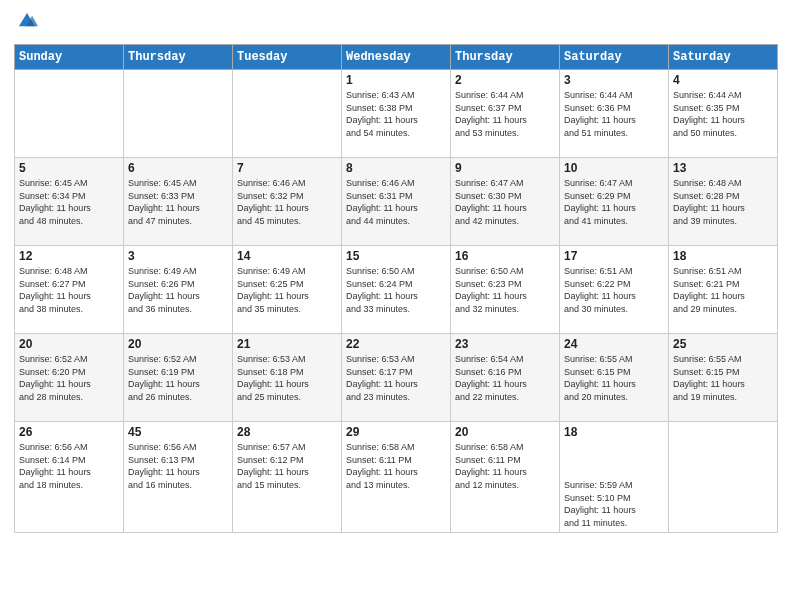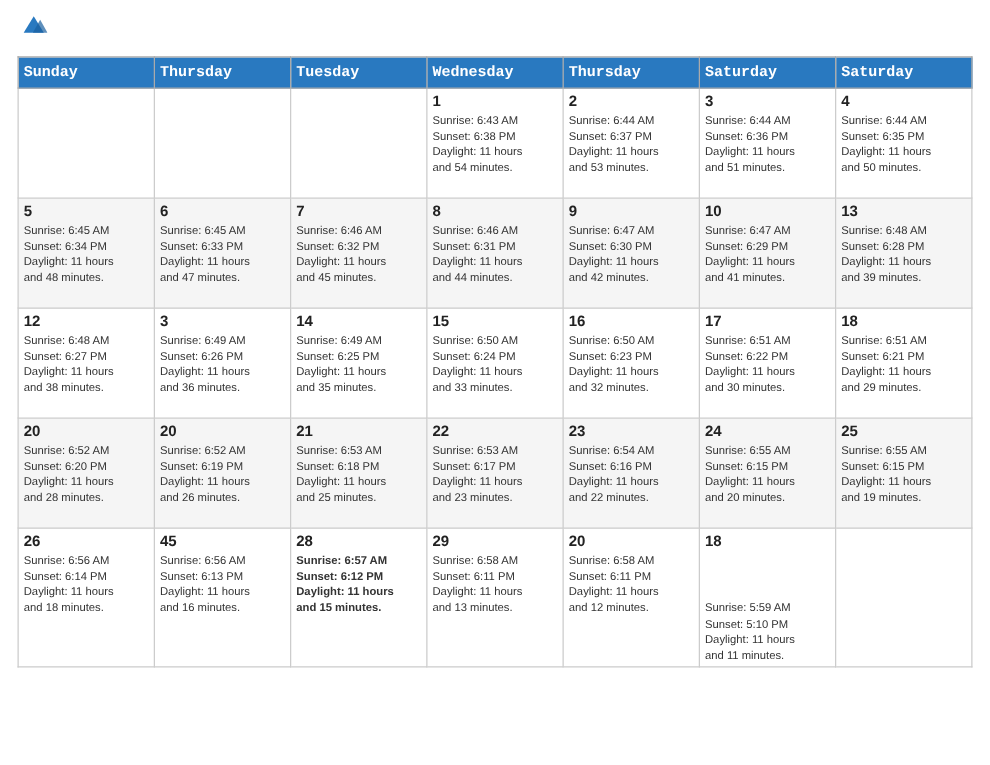--- a/index.html
+++ b/index.html
@@ -323,21 +323,21 @@
           </td>
           <td>
             <span class="day-num">45</span>
             <div class="day-info" style="white-space: pre-line;">Sunrise: 6:56 AM
 Sunset: 6:13 PM
 Daylight: 11 hours
 and 16 minutes.</div>
           </td>
           <td>
             <span class="day-num">28</span>
-            <div class="day-info" style="white-space: pre-line; font-weight: bold;">Sunrise: 6:57 AM
+            <div class="day-info" style="white-space: pre-line;">Sunrise: 6:57 AM
 Sunset: 6:12 PM
 Daylight: 11 hours
 and 15 minutes.</div>
           </td>
           <td>
             <span class="day-num">29</span>
             <div class="day-info" style="white-space: pre-line;">Sunrise: 6:58 AM
 Sunset: 6:11 PM
 Daylight: 11 hours
 and 13 minutes.</div>

